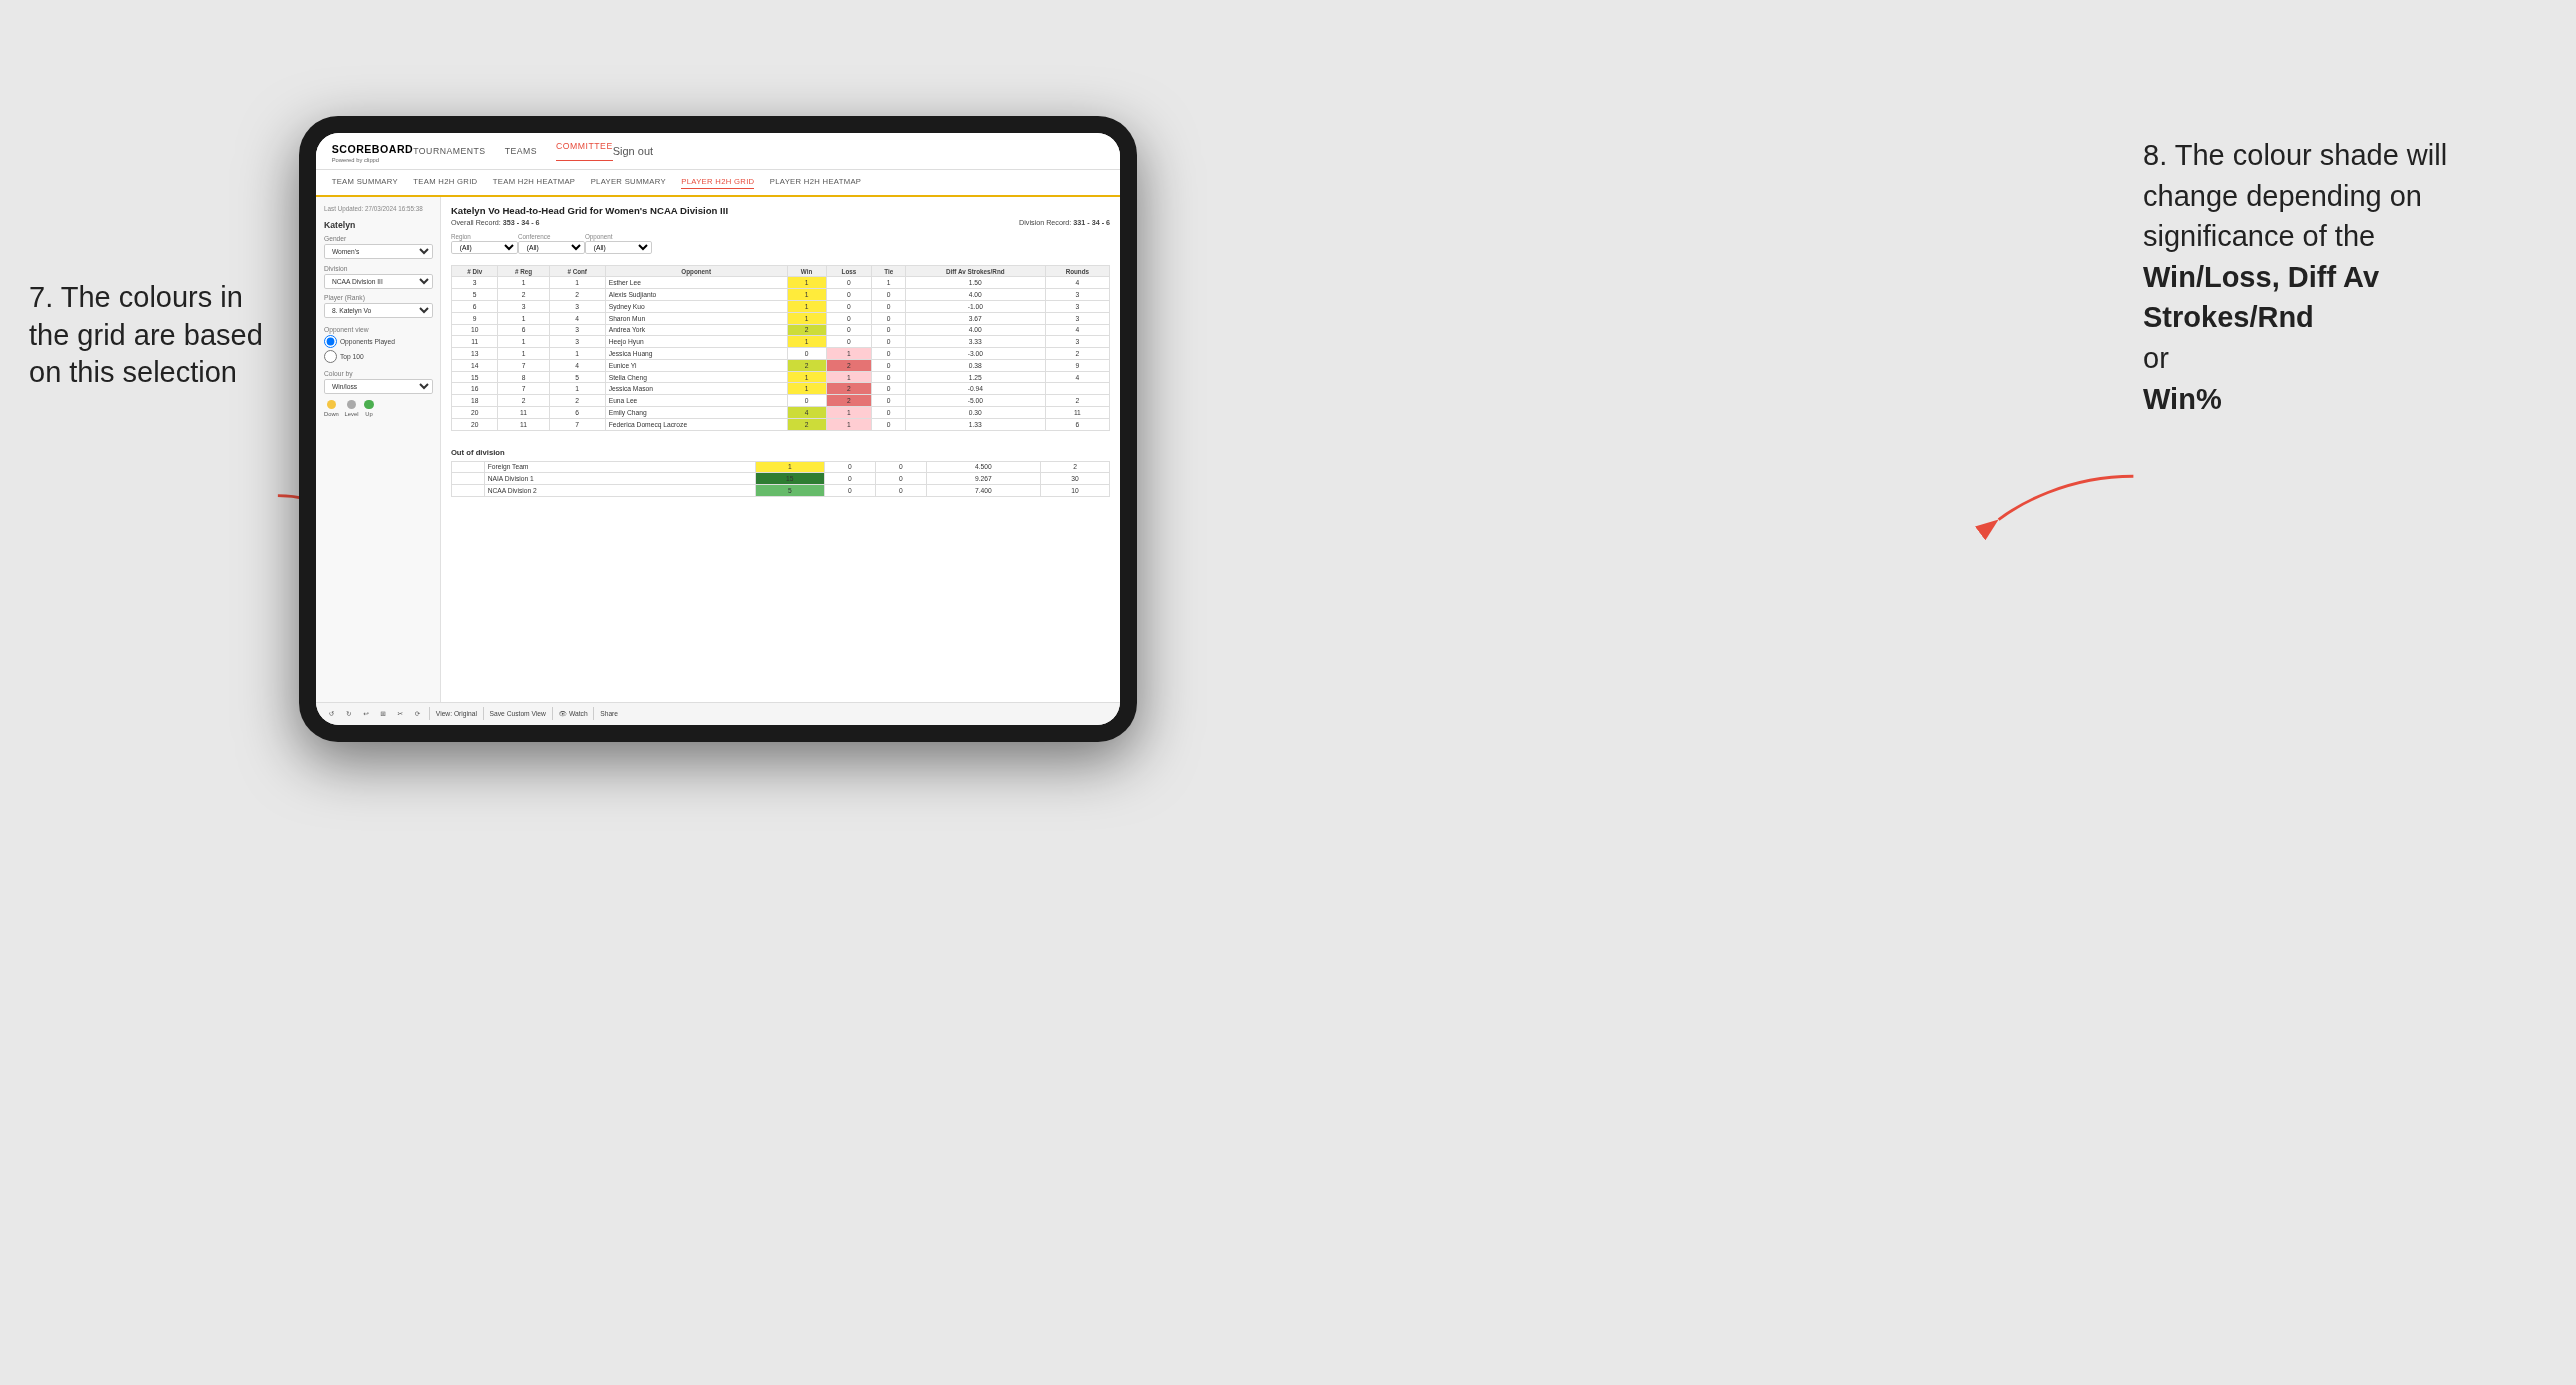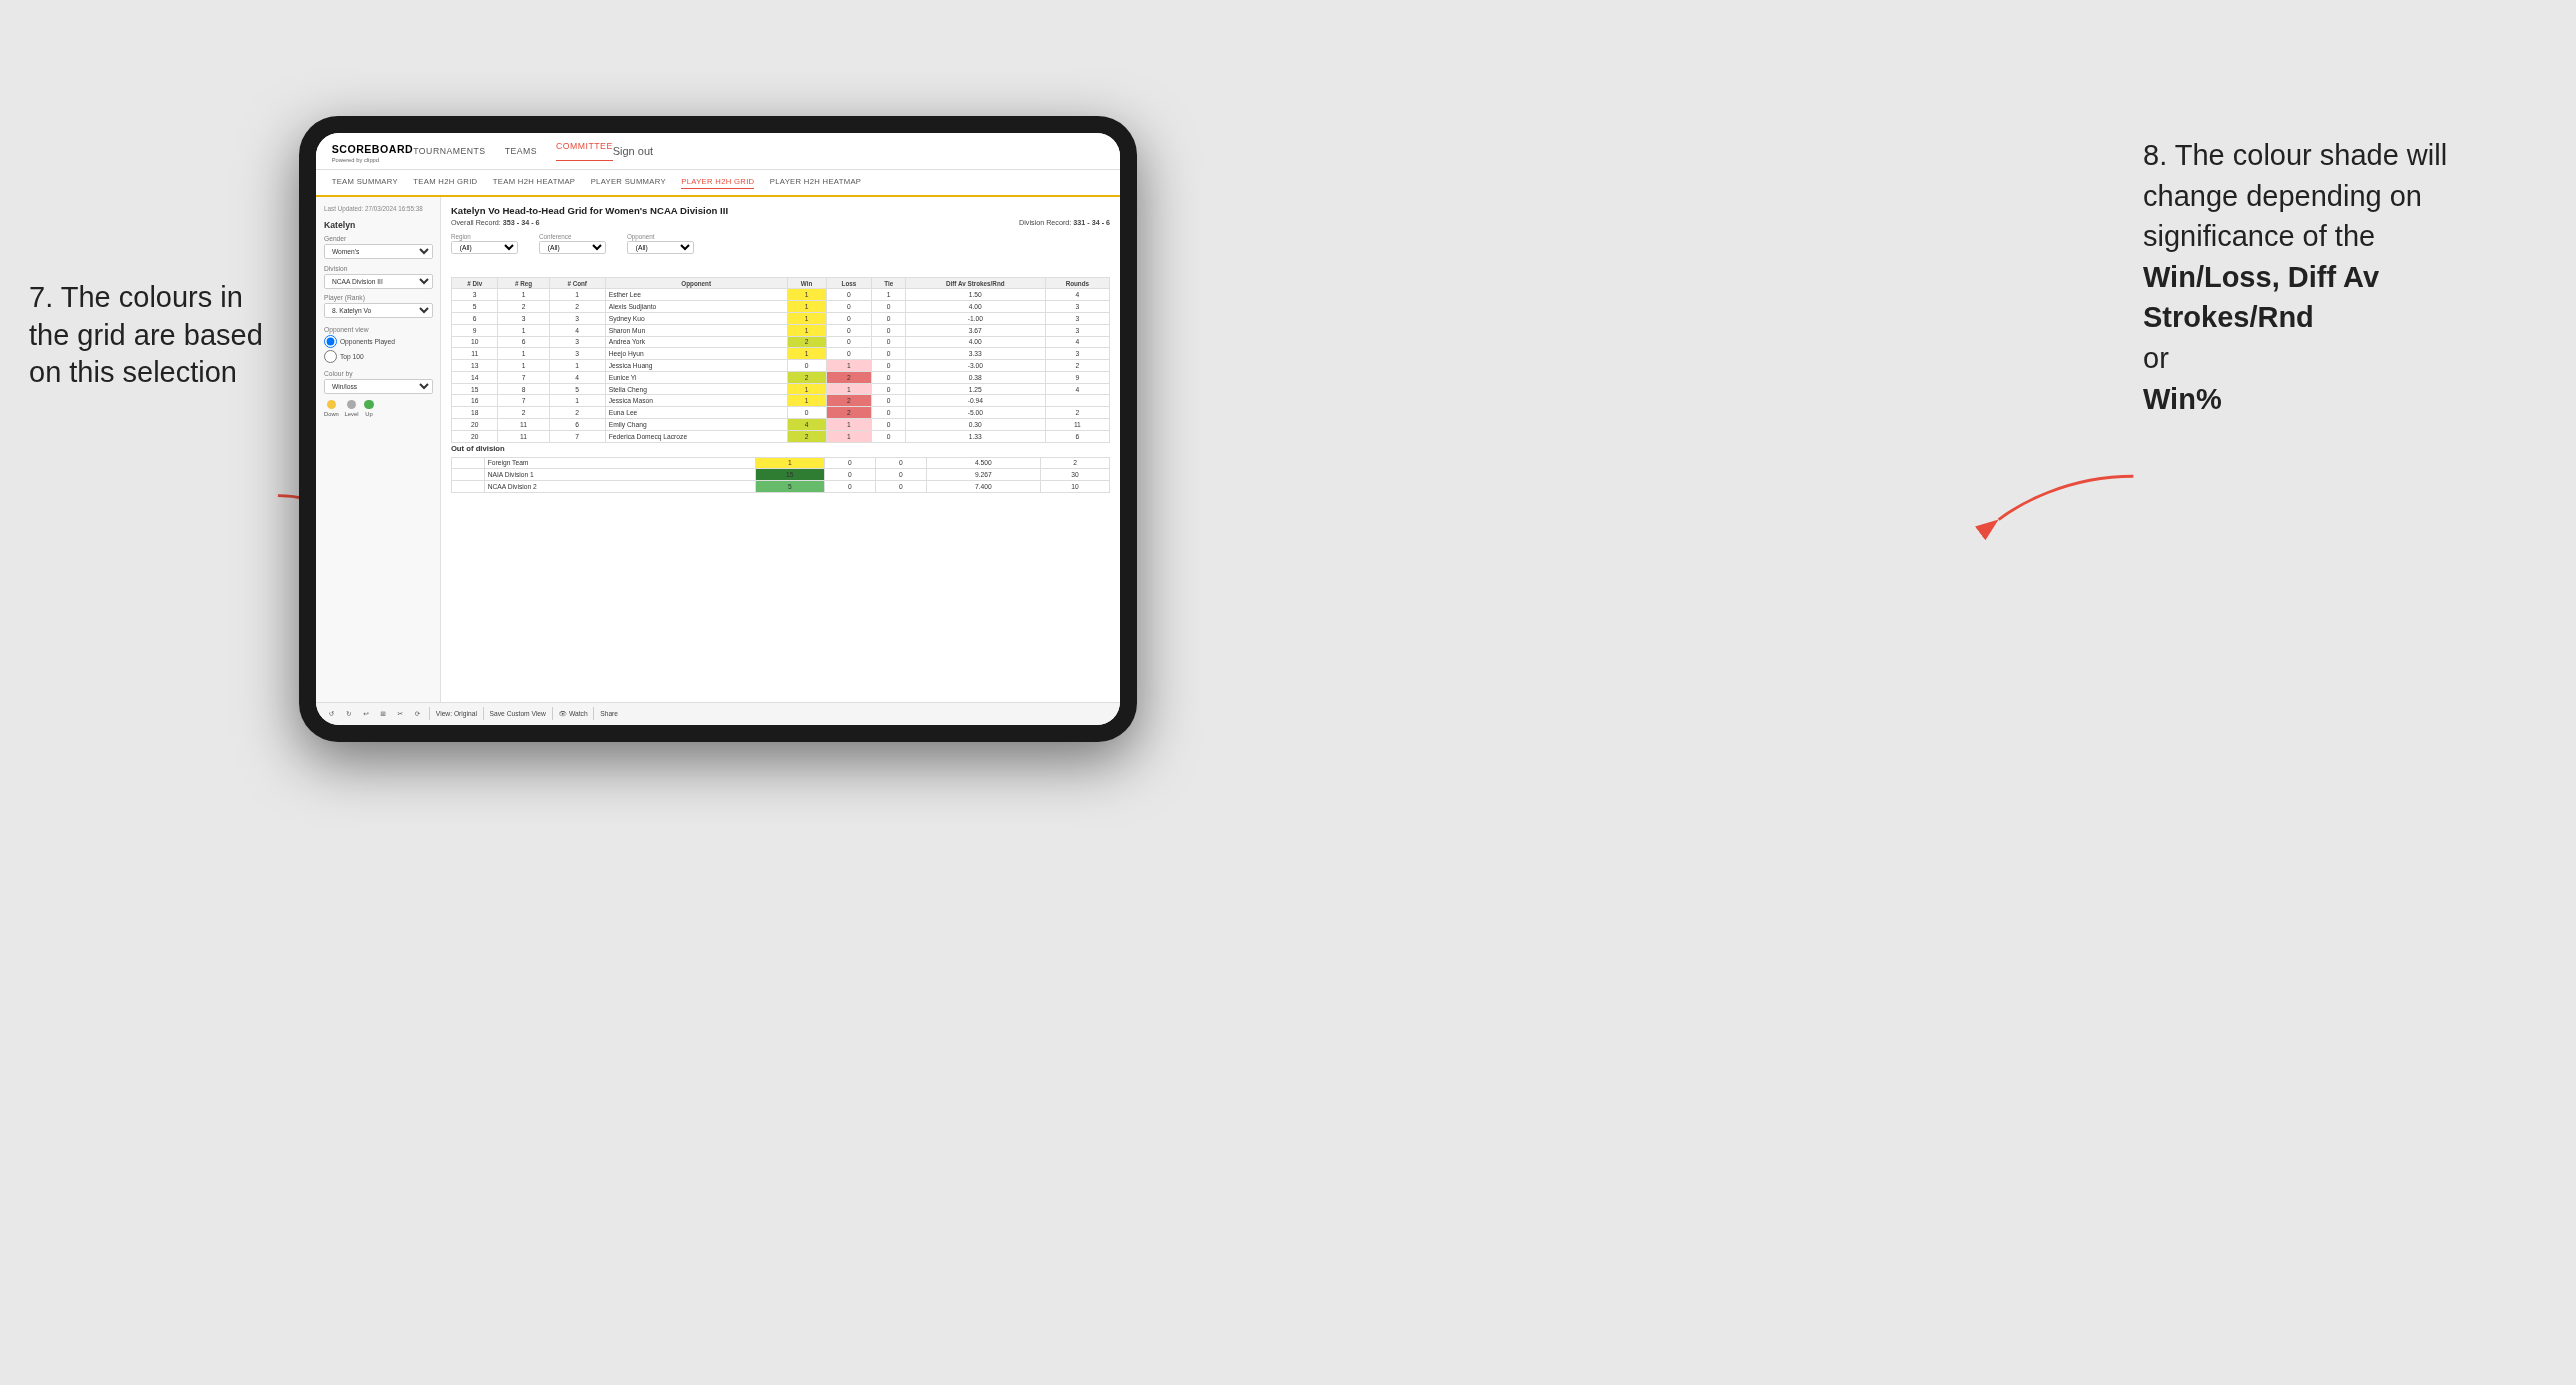--- a/index.html
+++ b/index.html
@@ -223,22 +223,22 @@
     .record-row {
       display: flex;
       justify-content: space-between;
       font-size: 7.2px;
       color: #444;
       margin-bottom: 5.8px;
     }
 
     .filters-row {
       display: flex;
-      gap: 21px;
-      margin-bottom: 23px;
+      gap: 0;
+      margin-bottom: 11px;
       align-items: flex-start;
     }
 
     .filter-group {
       display: flex;
       flex-direction: column;
       gap: 1px;
     }
 
     .filter-label {
@@ -282,21 +282,21 @@
 
     .td-name {
       text-align: left !important;
       font-size: 6.7px;
     }
 
     .out-of-division-title {
       font-size: 7.7px;
       font-weight: 700;
       color: #333;
-      margin-top: 1px;
+      margin-top: 17px;
       margin-bottom: 3.9px;
     }
 
     
     .toolbar {
       background: #f5f5f5;
       border-top: 1px solid #ddd;
       padding: 3.9px 9.6px;
       display: flex;
       align-items: center;

